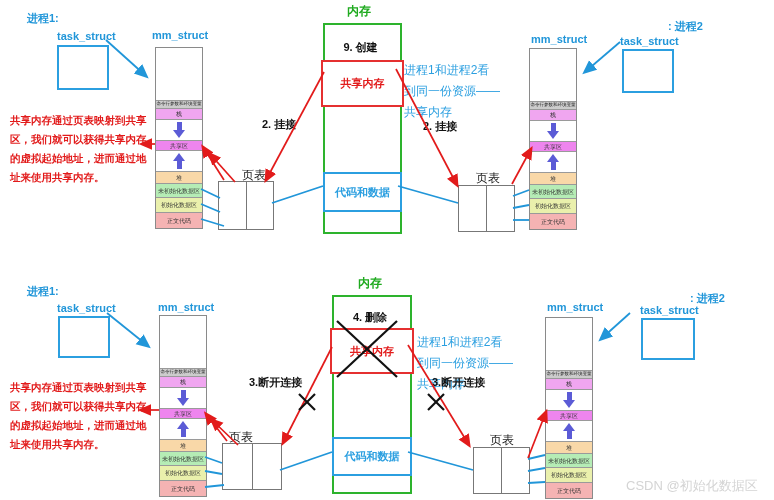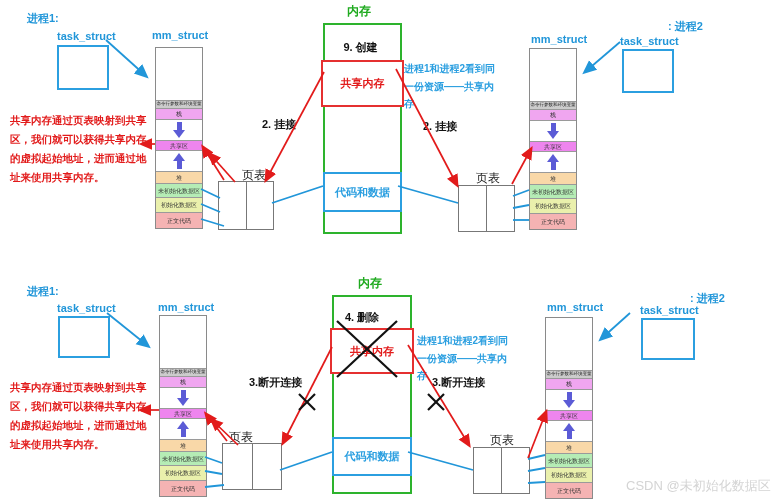--- a/index.html
+++ b/index.html
@@ -4,21 +4,21 @@
 <style>
   html,body{margin:0;padding:0;background:#fff;font-family:"Liberation Sans","DejaVu Sans",sans-serif;}
   .canvas{position:relative;width:774px;height:500px;background:#ffffff;overflow:hidden;padding-left:20px;}
   .abs{position:absolute;}
   .overlay{position:absolute;left:0;top:0;pointer-events:none;z-index:10;}
   .blabel{color:#2196d9;font-weight:bold;font-size:11px;white-space:nowrap;}
   .glabel{color:#1faa1f;font-weight:bold;font-size:12px;white-space:nowrap;text-align:center;}
   .step{color:#111;font-weight:bold;font-size:11px;white-space:nowrap;}
   .center{text-align:center;}
   .annotation{color:#e21b1b;font-weight:bold;font-size:10.5px;line-height:19px;width:141px;}
-  .cyannote{color:#2b9fe0;font-weight:bold;font-size:10px;line-height:1.75;width:97px;}
+  .cyannote{color:#2b9fe0;font-weight:normal;font-size:12px;line-height:1.75;width:97px;}
   .taskbox{border:2px solid #2b9fe0;background:#fff;}
   .greenbox{border:2px solid #2db32d;background:#fff;}
   .redbox{border:2.5px solid #e53030;background:#fff;display:flex;align-items:center;justify-content:center;
           color:#e21b1b;font-weight:bold;font-size:11px;z-index:2;}
   .bluebox{border:2px solid #2b9fe0;background:#fff;display:flex;align-items:center;justify-content:center;
           color:#2b9fe0;font-weight:bold;font-size:11px;}
   .ptbox{border:1.5px solid #777;background:#fff;display:flex;z-index:1;}
   .ptcell{flex:1;border-right:1.5px solid #777;}
   .ptcell:last-child{border-right:none;}
   .ptlabel{color:#222;font-size:12px;white-space:nowrap;}
@@ -140,21 +140,21 @@
   </div>
 
   <div class="abs ptlabel" style="left:229px;top:429px">页表</div>
   <div class="abs ptbox" style="left:222px;top:443px;width:58px;height:45px">
     <div class="ptcell"></div>
     <div class="ptcell"></div>
   </div>
 
   <div class="abs glabel" style="left:358px;top:275px">内存</div>
   <div class="abs greenbox" style="left:332px;top:295px;width:76px;height:195px"></div>
-  <div class="abs step center" style="left:324px;top:310px;width:76px">4. 删除</div>
+  <div class="abs step center" style="left:332px;top:310px;width:76px">4. 删除</div>
   <div class="abs redbox" style="left:330px;top:328px;width:80px;height:42px">共享内存</div>
   <div class="abs bluebox" style="left:332px;top:437px;width:76px;height:35px">代码和数据</div>
 
   <div class="abs cyannote" style="left:417px;top:332px">进程1和进程2看到同一份资源——共享内存</div>
   <div class="abs step" style="left:249px;top:375px">3.断开连接</div>
   <div class="abs step" style="left:432px;top:375px">3.断开连接</div>
   <div class="abs annotation" style="left:10px;top:378px">共享内存通过页表映射到共享区，我们就可以获得共享内存的虚拟起始地址，进而通过地址来使用共享内存。</div>
 
   <div class="abs ptlabel" style="left:490px;top:432px">页表</div>
   <div class="abs ptbox" style="left:473px;top:447px;width:55px;height:45px">
@@ -179,21 +179,21 @@
     <div class="seg heap">堆</div>
     <div class="seg bss">未初始化数据区</div>
     <div class="seg datas">初始化数据区</div>
     <div class="seg textseg">正文代码</div>
   </div>
 
   <div class="abs blabel" style="left:640px;top:304px">task_struct</div>
   <div class="abs taskbox" style="left:641px;top:318px;width:50px;height:38px"></div>
   <div class="abs blabel" style="left:690px;top:291px">: 进程2</div>
 
-  <div class="abs watermark" style="left:626px;top:477px">CSDN @未初始化数据区</div>
+  <div class="abs watermark" style="left:626px;top:477px">CSDN @初始化数据区</div>
 
   <svg class="overlay" width="774" height="500" viewBox="0 0 774 500">
     <defs>
       <marker id="ba" markerWidth="9" markerHeight="9" refX="6" refY="3.5" orient="auto">
         <path d="M0,0 L8,3.5 L0,7 Z" fill="#2196d9"></path>
       </marker>
       <marker id="ra" markerWidth="9" markerHeight="9" refX="6" refY="3.5" orient="auto">
         <path d="M0,0 L8,3.5 L0,7 Z" fill="#e21b1b"></path>
       </marker>
     </defs>

